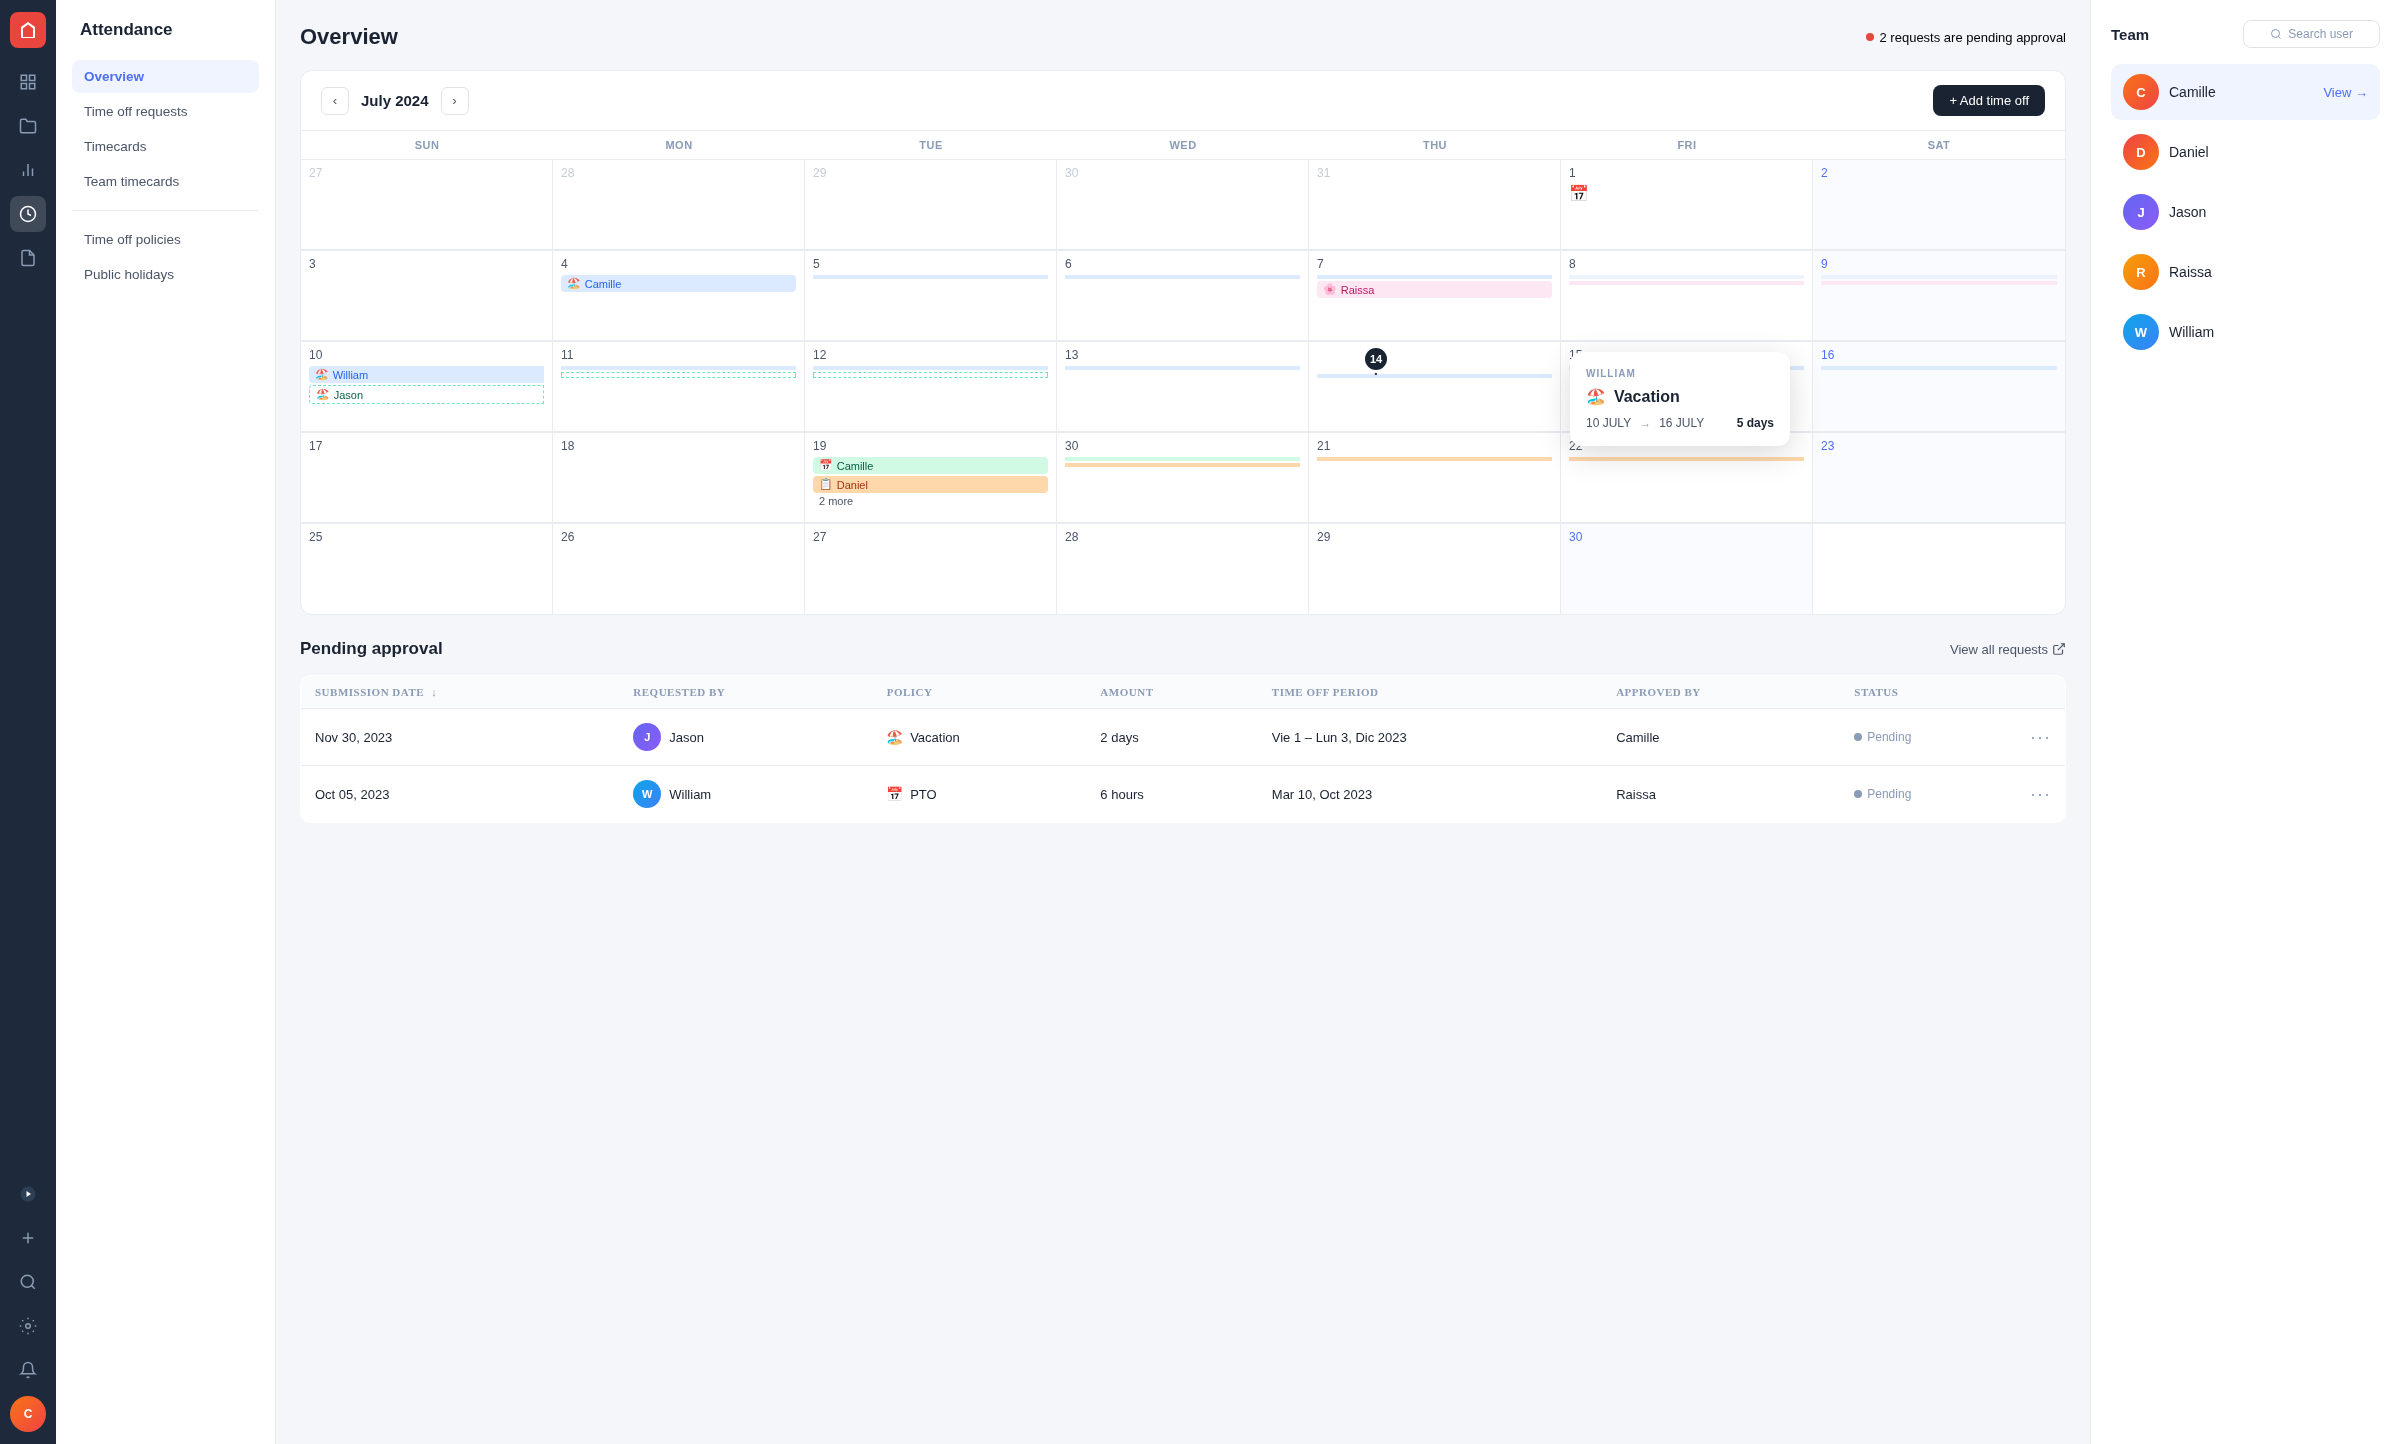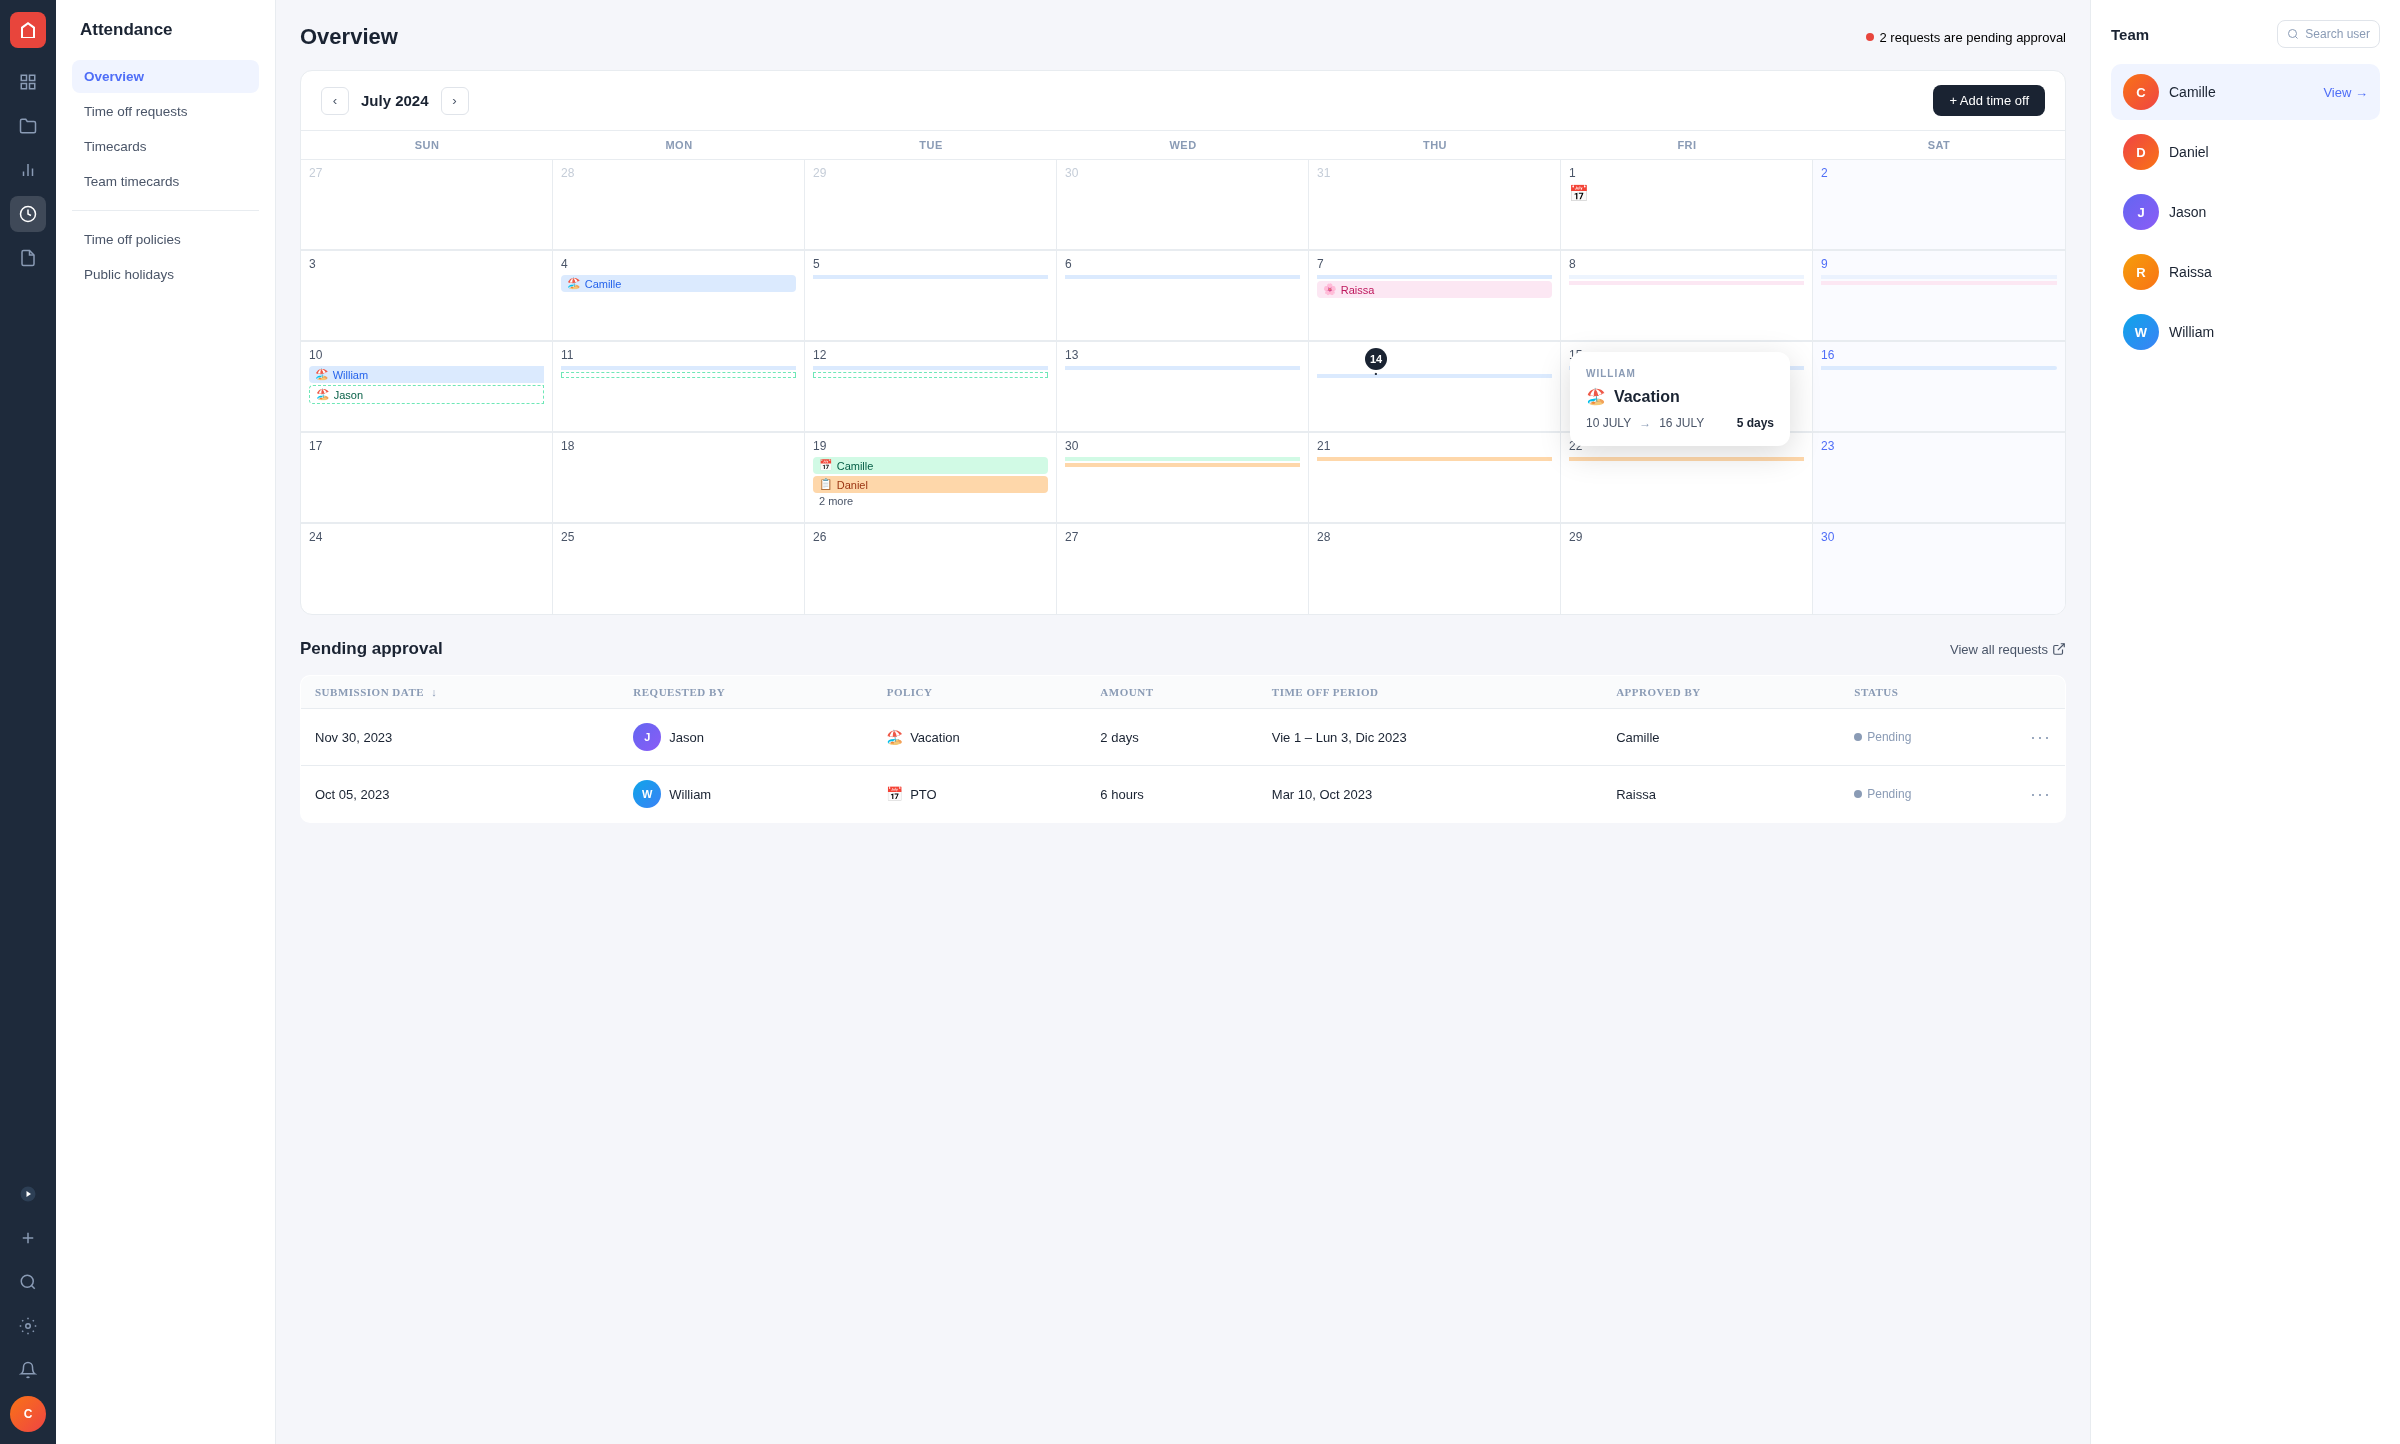--- a/index.html
+++ b/index.html
@@ -63,21 +63,21 @@
     .tooltip-user { font-size: 10px; font-weight: 700; color: #8a9bb5; text-transform: uppercase; letter-spacing: 1px; margin-bottom: 8px; }
     .tooltip-type { display: flex; align-items: center; gap: 8px; font-size: 16px; font-weight: 600; color: #1a2332; margin-bottom: 10px; }
     .tooltip-dates { display: flex; align-items: center; gap: 8px; font-size: 12px; color: #4a5568; }
     .tooltip-days { margin-left: auto; font-size: 12px; font-weight: 600; color: #1a2332; }
     .arrow-icon { color: #8a9bb5; }
 
     
     .right-panel { width: 310px; background: white; border-left: 1px solid #e8ecf0; flex-shrink: 0; padding: 20px; overflow-y: auto; }
     .right-panel-header { display: flex; align-items: center; justify-content: space-between; margin-bottom: 16px; }
     .team-label { font-size: 15px; font-weight: 700; color: #1a2332; }
-    .search-box { display: flex; align-items: center; gap: 6px; border: 1px solid #e0e4ea; border-radius: 8px; padding: 6px 9px; font-size: 12px; color: #8a9bb5; cursor: text; }
+    .search-box { display: flex; align-items: center; gap: 6px; border: 1px solid #e0e4ea; border-radius: 8px; padding: 6px 26px; font-size: 12px; color: #8a9bb5; cursor: text; }
     .team-member { display: flex; align-items: center; padding: 10px 12px; border-radius: 10px; margin-bottom: 4px; cursor: pointer; }
     .team-member.active { background: #f0f4ff; }
     .member-avatar { width: 36px; height: 36px; border-radius: 50%; margin-right: 10px; object-fit: cover; flex-shrink: 0; }
     .member-name { font-size: 14px; font-weight: 500; color: #1a2332; flex: 1; }
     .view-link { font-size: 13px; color: #4f6ef7; font-weight: 500; display: flex; align-items: center; gap: 4px; }
 
     
     .pending-section { margin-top: 24px; }
     .pending-header { display: flex; align-items: center; justify-content: space-between; margin-bottom: 16px; }
     .pending-title { font-size: 17px; font-weight: 700; color: #1a2332; }
@@ -390,23 +390,20 @@
           <div class="cal-cell">
             <div class="day-num">22</div>
             <div class="event-bar orange" style="border-radius:0;"></div>
           </div>
           <div class="cal-cell sat-highlight">
             <div class="day-num weekend">23</div>
           </div>
         </div>
 
         <div class="week-row" style="border-bottom:none;">
-          <div class="cal-cell" style="border-bottom:none;">
-              <div class="day-num">24</div>
-            </div>
           <div class="cal-cell" style="border-bottom:none;">
               <div class="day-num">25</div>
             </div>
           <div class="cal-cell" style="border-bottom:none;">
               <div class="day-num">26</div>
             </div>
           <div class="cal-cell" style="border-bottom:none;">
               <div class="day-num">27</div>
             </div>
           <div class="cal-cell" style="border-bottom:none;">

